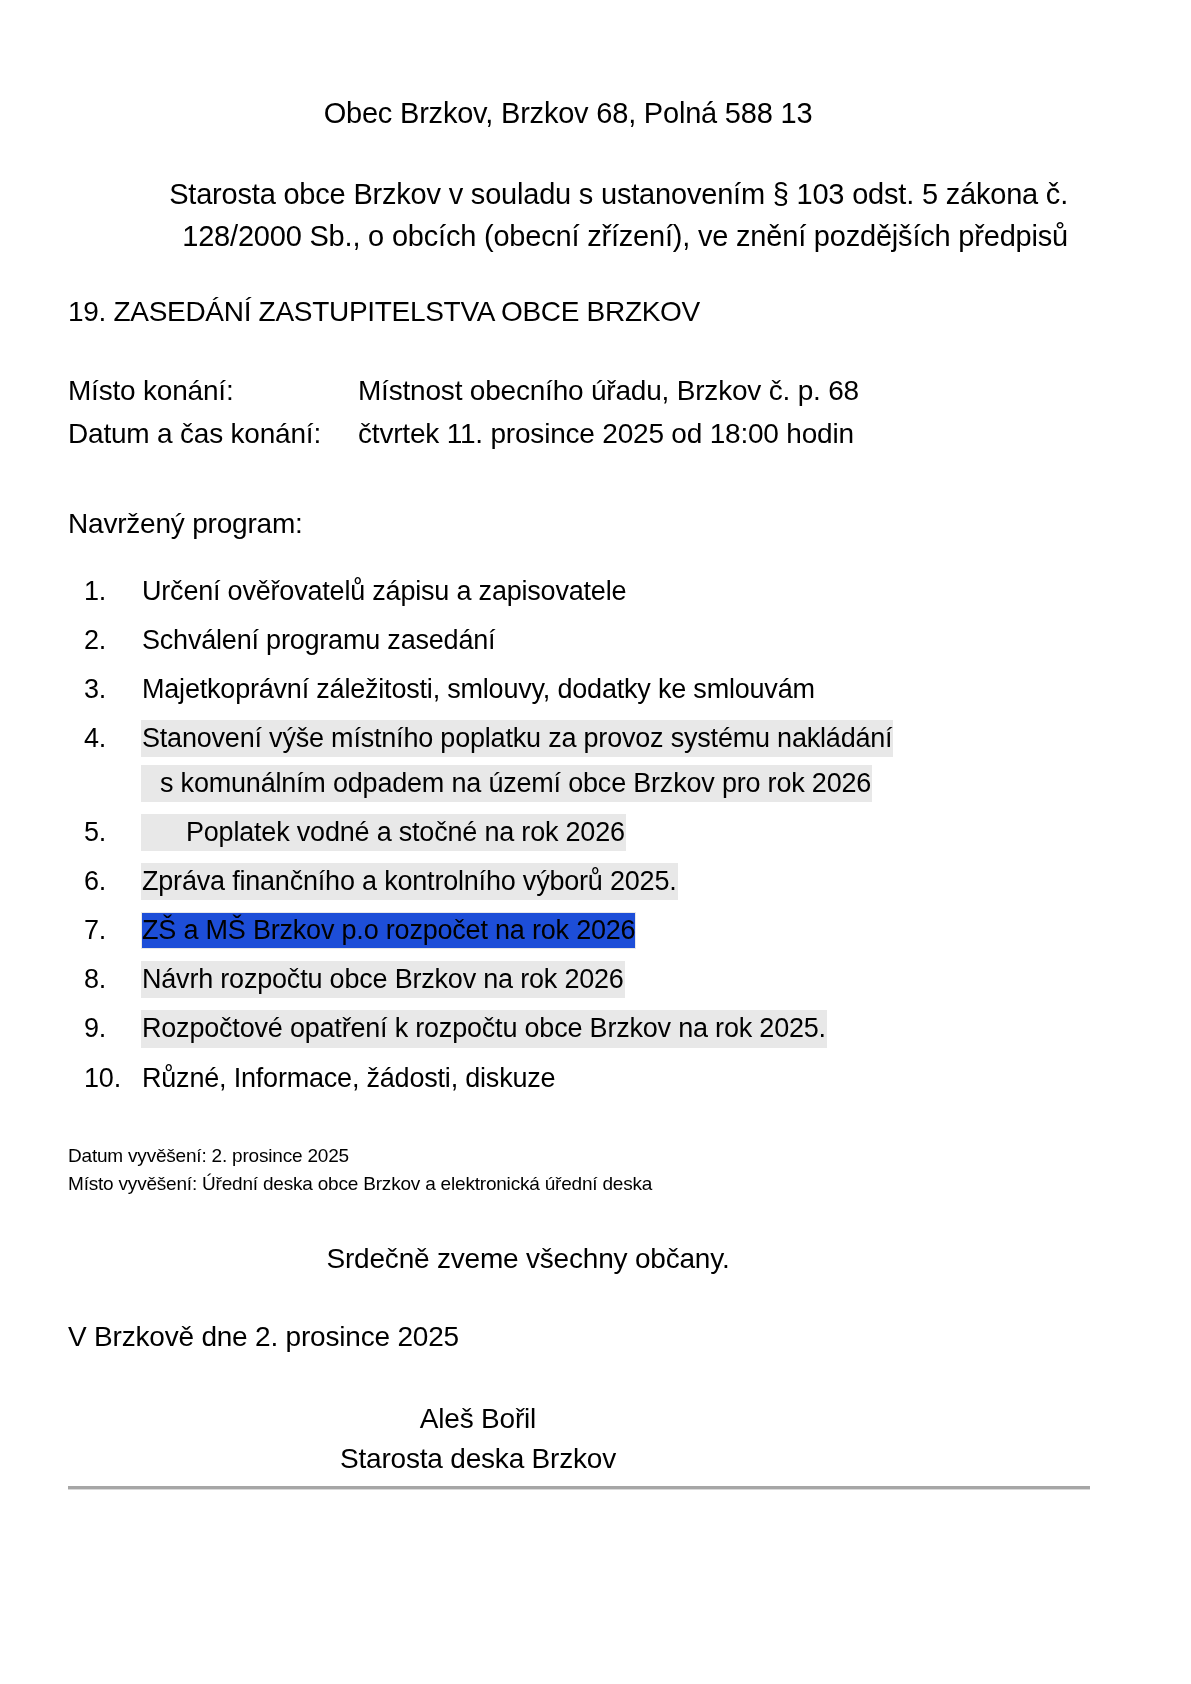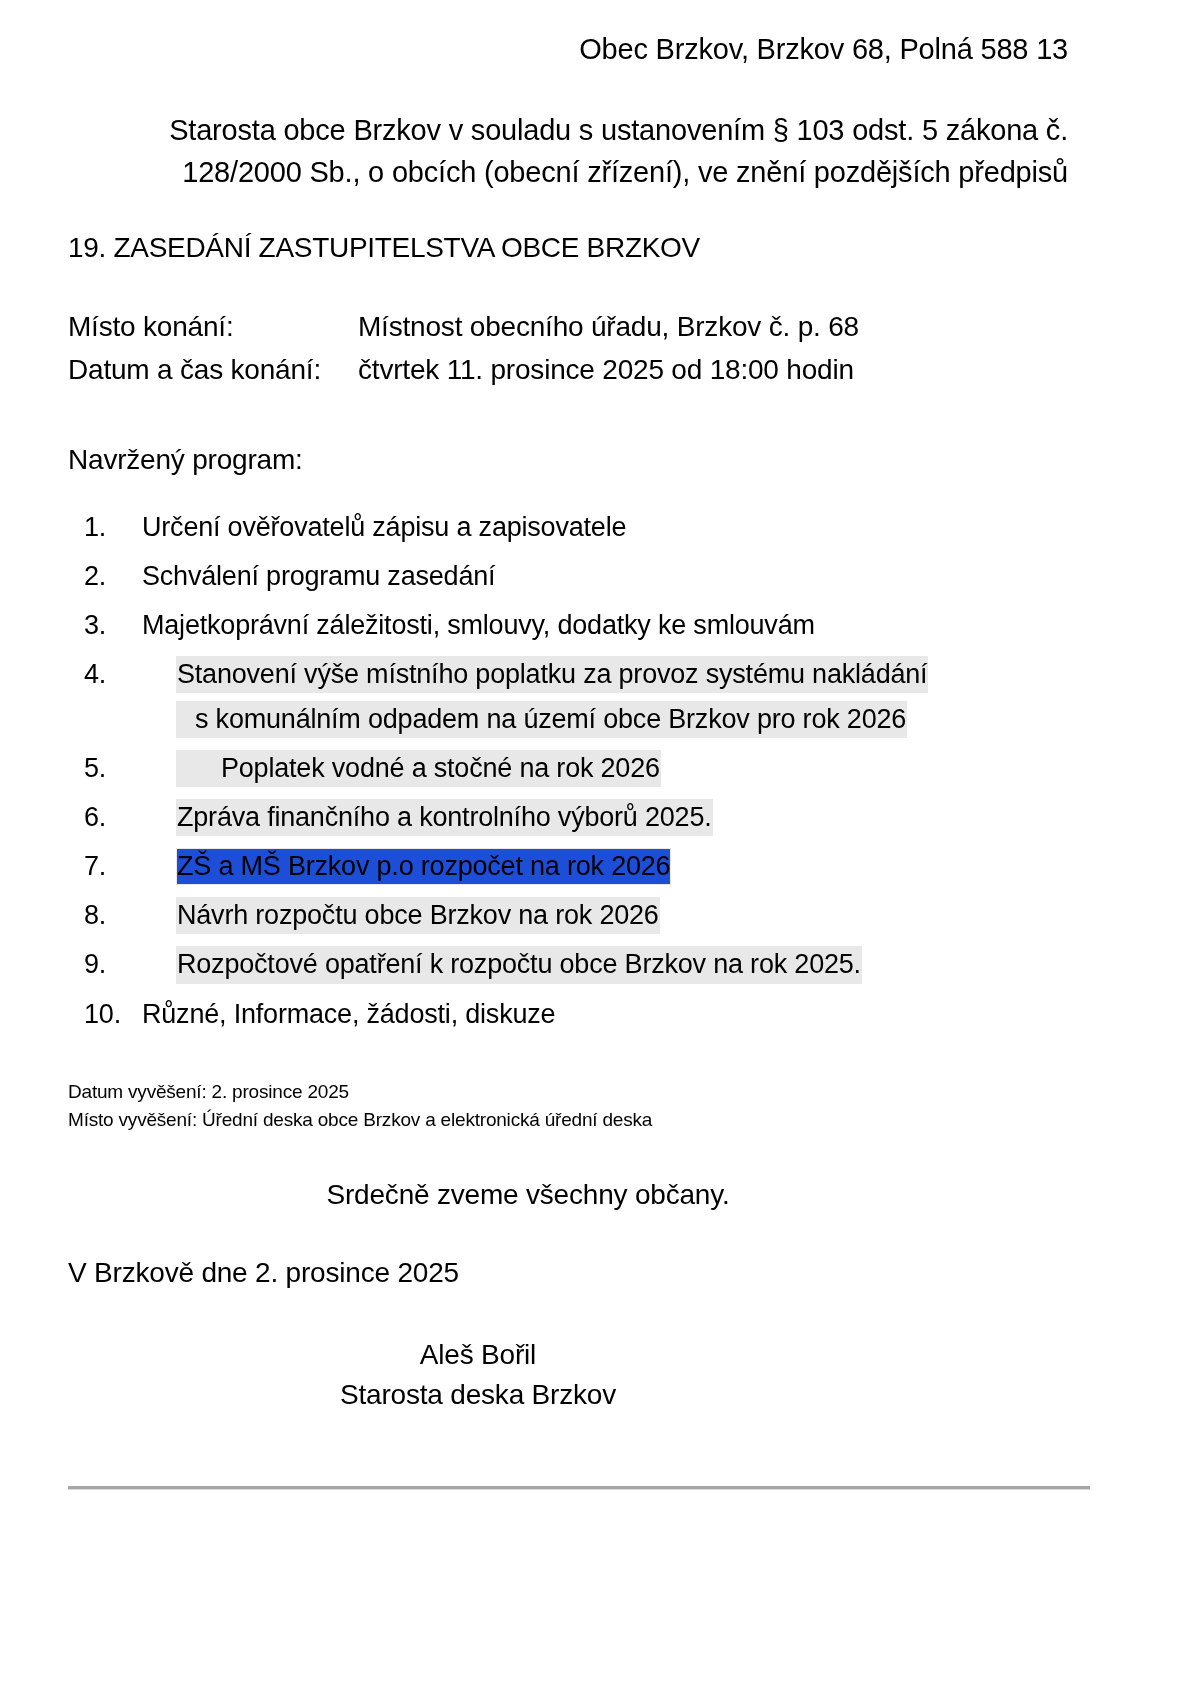--- a/index.html
+++ b/index.html
@@ -25,24 +25,24 @@
   }
   .content {
     position: absolute;
     left: 68px;
     top: 0;
     width: 1000px;
   }
 
   
   .org-line {
-    text-align: right;
+    text-align: center;
     font-size: 29px;
     line-height: 1.2;
-    margin-top: 32px;
+    margin-top: 96px;
     letter-spacing: -0.2px;
   }
 
   .legal {
     margin-top: 42px;
     font-size: 29px;
     line-height: 1.45;
     text-align: right;
     letter-spacing: -0.2px;
   }
@@ -110,21 +110,20 @@
   }
   ol.program > li .txt .line.cont {
     margin-top: 10px;
     padding-left: 18px;
   }
   
   li.hl .txt .line {
     background: #e8e8e8;
     box-shadow: 0 0 0 1px #e8e8e8;
     box-decoration-break: clone;
-    margin-left: 35px;
     -webkit-box-decoration-break: clone;
   }
   li.hl .txt .line {
     display: inline-block;
   }
   li.hl .txt .line.cont {
     display: inline-block;
   }
   li.hl .txt {
     display: flex;

